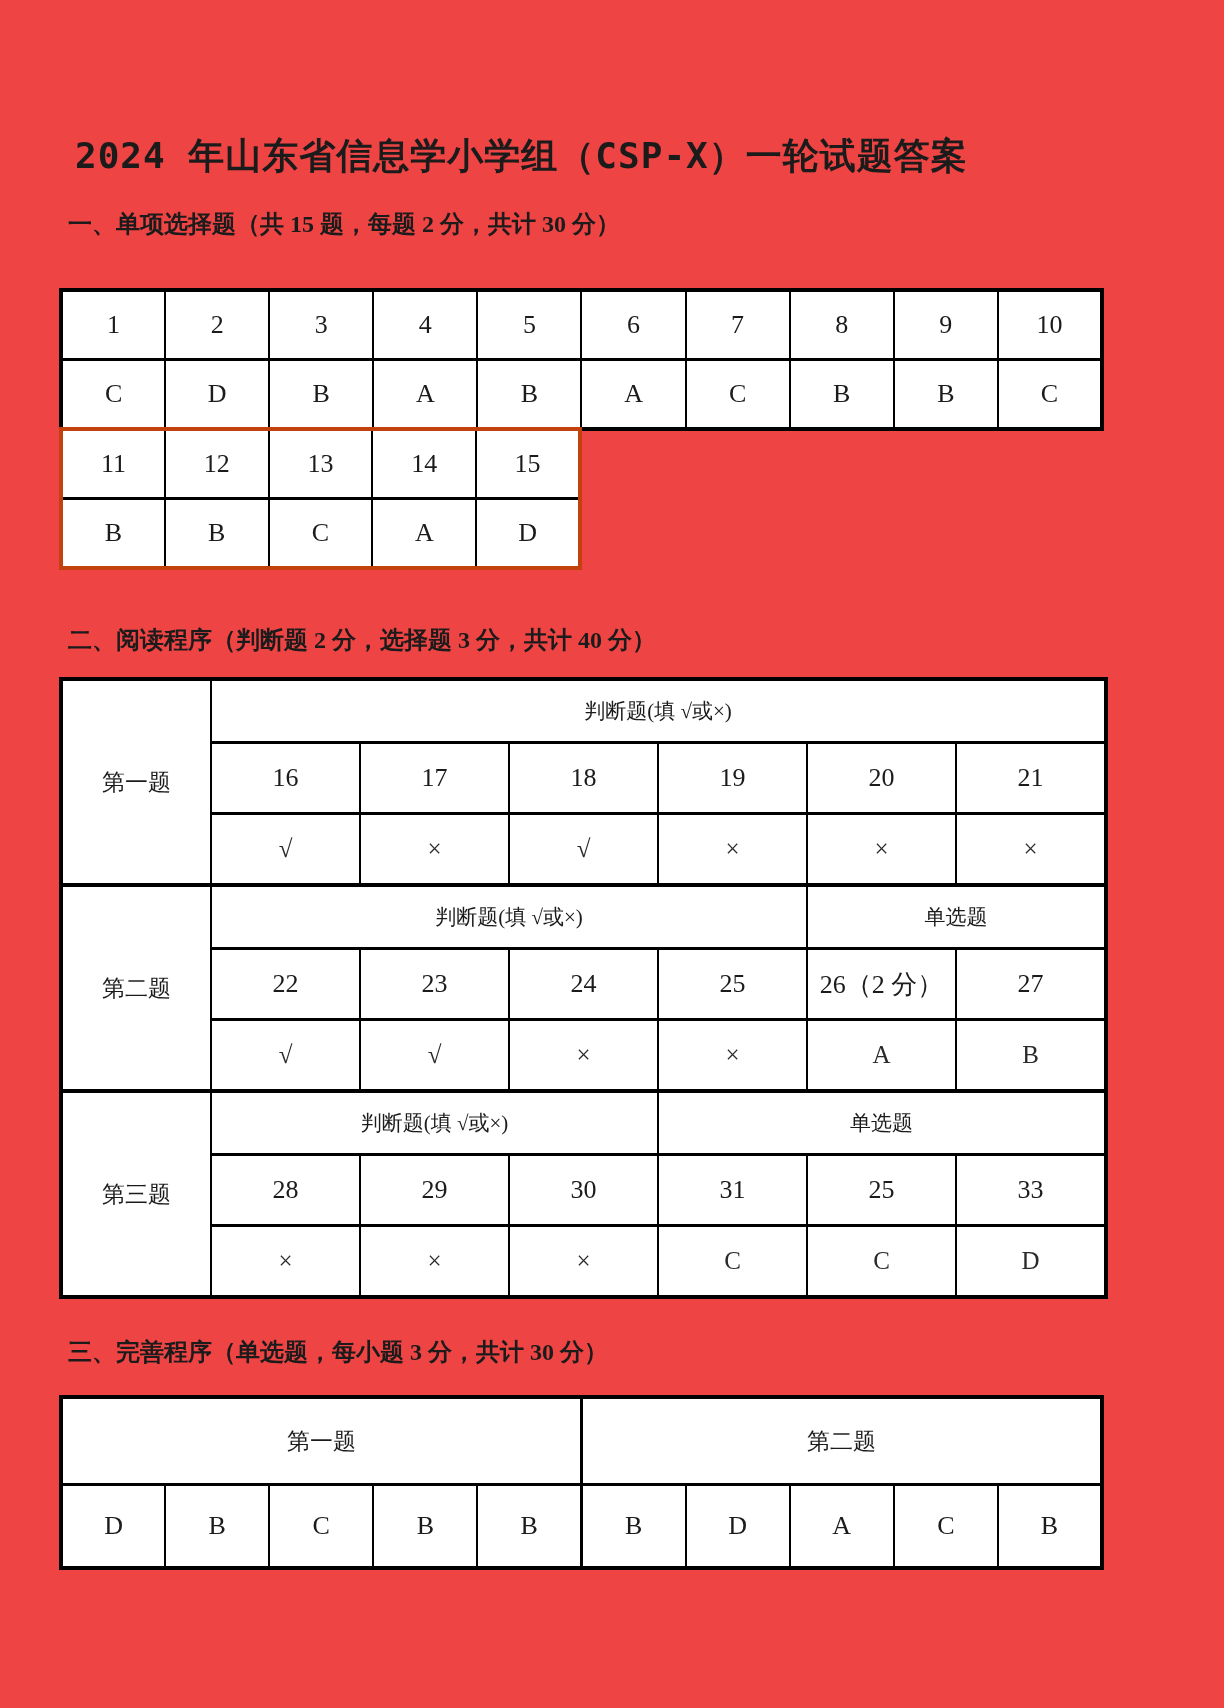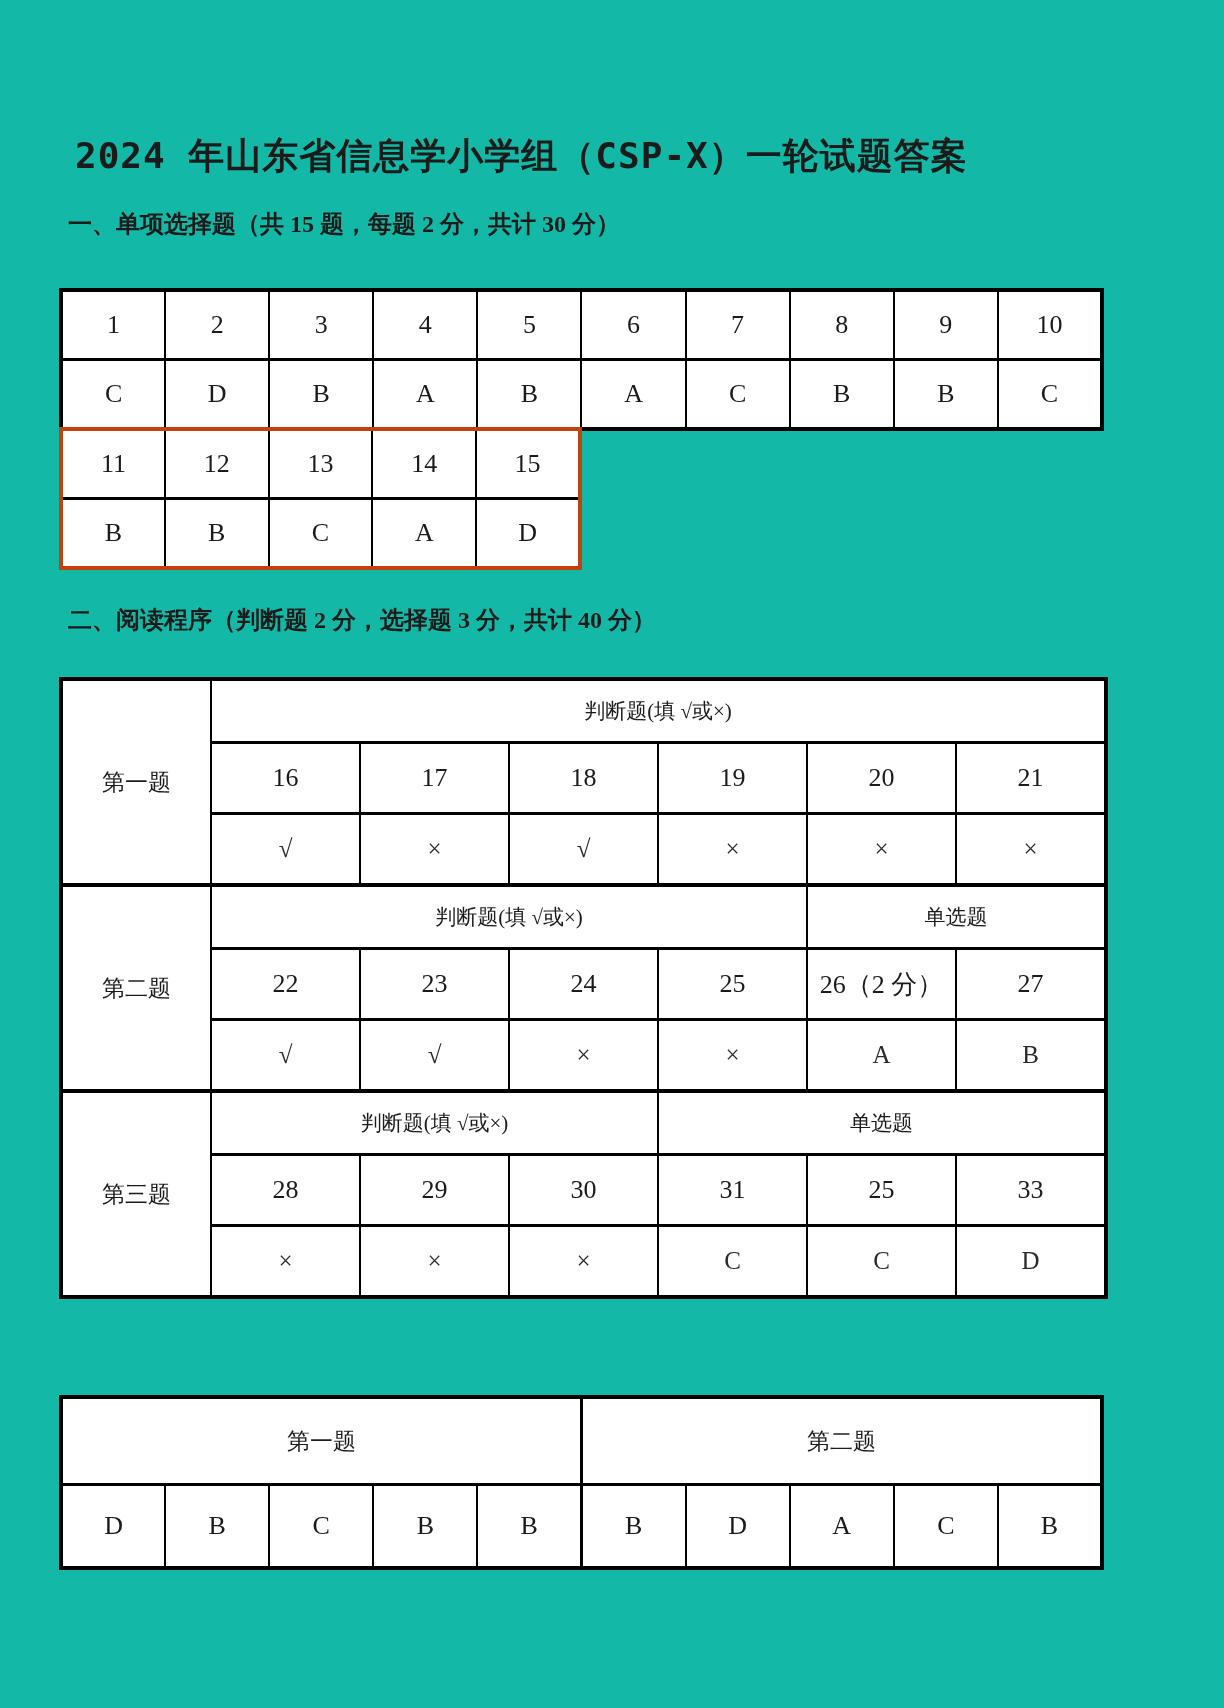--- a/index.html
+++ b/index.html
@@ -1,39 +1,39 @@
 <!DOCTYPE html>
 <html><head>
 <meta charset="utf-8">
 <style>
   html,body{margin:0;padding:0;background:#e8e8e8;}
   .sheet{
     position:relative;
     width:1224px;height:1708px;
-    background:#14b8a6;
+    background:#ef4444;
     margin:0 auto;
     overflow:hidden;
     font-family:"Liberation Serif", serif;
     color:#1b1b1b;
   }
   .doc-title{
     position:absolute;left:75px;top:132px;
     width:1070px;
     font-family:"DejaVu Sans Mono","Liberation Serif",serif;
     font-size:36px;font-weight:bold;letter-spacing:1px;
     white-space:nowrap;
   }
   .sec-heading{
     position:absolute;left:68px;
     font-size:24px;font-weight:bold;
     font-family:"Liberation Serif",serif;
     white-space:nowrap;
   }
   #sec1-heading{top:208px;}
-  #sec2-heading{top:604px;}
+  #sec2-heading{top:624px;}
   #sec3-heading{top:1336px;}
 
   table{border-collapse:collapse;table-layout:fixed;background:#fff;}
   td{
     border:2px solid #000;
     border-top-width:3px;border-bottom-width:3px;
     text-align:center;vertical-align:middle;
     font-size:26px;
     padding:0;
     overflow:hidden;
@@ -196,20 +196,21 @@
         <td class="ans">×</td>
         <td class="ans">×</td>
         <td class="ans">C</td>
         <td class="ans">C</td>
         <td class="ans">D</td>
       </tr>
     </tbody>
       </table>
   </div>
 
+  <div class="sec-heading" id="sec3-heading">三、完善程序（单选题，每小题 3 分，共计 30 分）</div>
 
   <div class="t3-wrap">
     <table class="t3">
       <tbody>
           <tr>
         <td class="hdr" colspan="5">第一题</td>
         <td class="hdr sep" colspan="5">第二题</td>
       </tr>
       <tr>
         <td class="ans">D</td>

